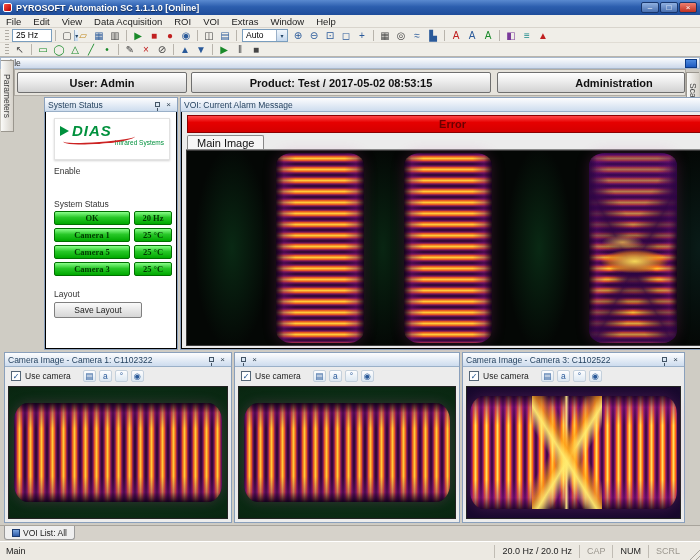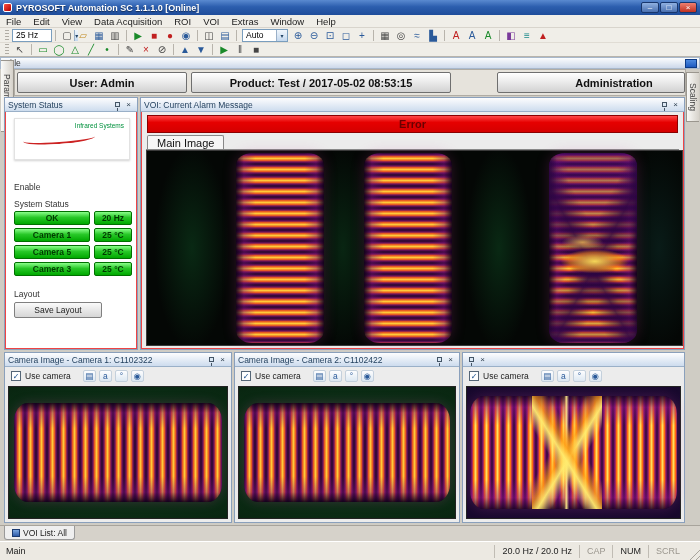--- a/index.html
+++ b/index.html
@@ -33,50 +33,50 @@
   #rate-combo{width:40px;gap:36px;} #scale-combo{width:46px;margin:0 2px;}
 
   
   #titlestrip{position:absolute;left:0;top:57px;width:700px;height:12px;
     background:linear-gradient(#fcfdfe,#ccd8ea);border:1px solid #a8b8cc;display:flex;align-items:center;font-size:8.5px;color:#333;padding-left:4px;}
   .dockblue{position:absolute;right:2px;top:1px;width:12px;height:9px;background:linear-gradient(#4d8ae0,#1d5ac0);border:1px solid #0c3a86;}
   #headerrow{position:absolute;left:14px;top:69px;width:672px;height:27px;background:#e6e3dc;border:1px solid #b0aca4;}
   .hbtn{position:absolute;top:2px;height:21px;background:linear-gradient(#ffffff,#ececec 45%,#d2d2d2);
     border:1px solid #6f6f6f;border-radius:2px;font-size:11px;font-weight:bold;color:#111;
     display:flex;align-items:center;justify-content:center;box-shadow:0 1px 0 rgba(255,255,255,.7) inset;}
-  #hbtn-user{left:2px;width:170px;} #hbtn-product{left:176px;width:260px;} #hbtn-admin{left:482px;width:188px;padding-left:46px;}
+  #hbtn-user{left:2px;width:170px;} #hbtn-product{left:176px;width:300px;} #hbtn-admin{left:482px;width:188px;padding-left:46px;}
 
   .vtab{position:absolute;width:13px;background:linear-gradient(90deg,#fafaf8,#d6d2ca);border:1px solid #9a968e;
     display:flex;align-items:center;justify-content:center;font-size:8.5px;color:#444;}
   .vtab span{writing-mode:vertical-rl;}
   #vtab-left{left:1px;top:60px;height:72px;border-left:none;}
   #vtab-right{right:1px;top:72px;height:50px;border-right:none;}
 
   
-  .panel{position:absolute;border:1px solid #8aa0bc;background:#ef4444;}
+  .panel{position:absolute;border:1px solid #8aa0bc;background:#000000;margin-left:40px;}
   .dock-header{position:absolute;left:0;top:0;right:0;height:14px;background:linear-gradient(#fdfdfe,#cddcee);
     border-bottom:1px solid #9ab0c8;display:flex;align-items:center;font-size:8.5px;color:#1e3c5a;padding:0 3px;white-space:nowrap;overflow:hidden;}
   .hdr-title{flex:1;overflow:hidden;text-overflow:ellipsis;}
   .hdr-ic{width:11px;height:10px;display:flex;align-items:center;justify-content:center;font-size:8px;color:#345;border:1px solid transparent;flex:none;}
   .pinshape{position:relative;width:5px;height:5px;border:1px solid #456;background:#dce8f4;}
   .pinshape::after{content:"";position:absolute;left:1px;top:5px;width:1px;height:3px;background:#456;}
 
   #panel-sys{left:4px;top:97px;width:134px;height:253px;}
   .sys-body{position:absolute;left:1px;right:1px;top:14px;bottom:1px;background:#fff;font-size:9px;color:#222;}
   .dias-logo{position:absolute;left:8px;top:6px;width:116px;height:42px;background:#fff;border:1px solid #e2e2e2;box-shadow:0 1px 2px rgba(0,0,0,.18);padding:3px 5px;}
   .dias-row{display:flex;align-items:center;}
   .dias-tri{width:0;height:0;border-left:9px solid #00913d;border-top:5px solid transparent;border-bottom:5px solid transparent;margin-right:3px;}
   .dias-text{color:#00913d;font-weight:bold;font-style:italic;font-size:15px;letter-spacing:1px;}
   .dias-sub{color:#00913d;font-size:6.5px;text-align:right;margin-top:0;}
   .dias-swoosh{position:absolute;left:8px;top:15px;width:72px;height:10px;border-bottom:2px solid #cc2222;border-radius:50%;transform:rotate(-4deg);}
   .sys-label{position:absolute;left:8px;font-size:8.5px;color:#333;}
   .btn-red{position:absolute;left:8px;top:66px;width:116px;height:15px;background:linear-gradient(#ff7a6a,#e02020 45%,#c00000);
     border:1px solid #7a0000;border-radius:2px;color:#4a0000;font-size:8.5px;font-weight:bold;display:flex;align-items:center;justify-content:center;}
   .btn-green{position:absolute;height:14px;background:linear-gradient(#8aff8a,#28c828 45%,#00a800);border:1px solid #007000;
-    border-radius:2px;color:#003a00;font-size:8.5px;font-weight:bold;display:flex;align-items:center;justify-content:center;}
+    border-radius:2px;color:#003a00;font-size:8.5px;font-weight:bold;display:flex;align-items:center;justify-content:center;font-family:Liberation Serif, serif;}
   .btn-gray{position:absolute;left:8px;top:190px;width:88px;height:16px;background:linear-gradient(#fafafa,#d6d6d6);
     border:1px solid #808080;border-radius:2px;font-size:8.5px;color:#222;display:flex;align-items:center;justify-content:center;}
 
   #panel-voi{left:140px;top:97px;width:545px;height:253px;}
   .voi-body{position:absolute;left:1px;right:1px;top:14px;bottom:1px;background:#ececec;}
   .error-banner{position:absolute;left:5px;right:5px;top:3px;height:18px;background:linear-gradient(#ff4a4a,#e60000 40%,#d40000);
     border:1px solid #8a0000;display:flex;align-items:center;justify-content:center;font-size:11px;font-weight:bold;color:#6a0000;}
   .imgtab{position:absolute;left:5px;top:23px;height:15px;padding:0 9px;background:#f6f6f6;border:1px solid #888;border-bottom:none;
     border-radius:2px 2px 0 0;display:flex;align-items:center;font-size:11px;color:#111;}
   .tabline{position:absolute;left:4px;right:4px;top:37px;height:1px;background:#888;}
@@ -254,24 +254,28 @@
   <div class="panel" id="panel-sys">
     <div class="dock-header">
       <span class="hdr-title">System Status</span>
       <span class="hdr-ic">
           <span class="pinshape"></span>
         </span>
       <span class="hdr-ic">×</span>
     </div>
     <div class="sys-body">
       <div class="dias-logo">
+        <div class="dias-row">
+          <span class="dias-tri"></span>
+          <span class="dias-text">DIAS</span>
+        </div>
         <div class="dias-swoosh"></div>
         <div class="dias-sub">Infrared Systems</div>
       </div>
-      <div class="sys-label" style="top:70px;">Enable</div>
+      <div class="sys-label" style="top:54px;">Enable</div>
       <div class="sys-label" style="top:87px;">System Status</div>
 
       <div class="btn-green" style="left:8px;top:99px;width:76px;">OK</div>
       <div class="btn-green" style="left:88px;top:99px;width:38px;">20 Hz</div>
       <div class="btn-green" style="left:8px;top:116px;width:76px;">Camera 1</div>
       <div class="btn-green" style="left:88px;top:116px;width:38px;">25 °C</div>
       <div class="btn-green" style="left:8px;top:133px;width:76px;">Camera 5</div>
       <div class="btn-green" style="left:88px;top:133px;width:38px;">25 °C</div>
       <div class="btn-green" style="left:8px;top:150px;width:76px;">Camera 3</div>
       <div class="btn-green" style="left:88px;top:150px;width:38px;">25 °C</div>
@@ -321,21 +325,20 @@
         <span class="cicon">◉</span>
       </span>
     </div>
     <div class="cam-img">
       <div class="tube-h"></div>
     </div>
   </div>
 
   <div class="campanel" id="cam2">
     <div class="dock-header">
-      <span class="hdr-title">Camera Image - Camera 2: C1102422</span>
       <span class="hdr-ic">
           <span class="pinshape"></span>
         </span>
       <span class="hdr-ic">×</span>
     </div>
     <div class="cam-toolbar">
       <span class="checkbox">✓</span>
       <span>Use camera</span>
       <span class="cam-icons">
         <span class="cicon">▤</span>
@@ -344,20 +347,21 @@
         <span class="cicon">◉</span>
       </span>
     </div>
     <div class="cam-img">
       <div class="tube-h"></div>
     </div>
   </div>
 
   <div class="campanel" id="cam3">
     <div class="dock-header">
+      <span class="hdr-title">Camera Image - Camera 3: C1102522</span>
       <span class="hdr-ic">
           <span class="pinshape"></span>
         </span>
       <span class="hdr-ic">×</span>
     </div>
     <div class="cam-toolbar">
       <span class="checkbox">✓</span>
       <span>Use camera</span>
       <span class="cam-icons">
         <span class="cicon">▤</span>

